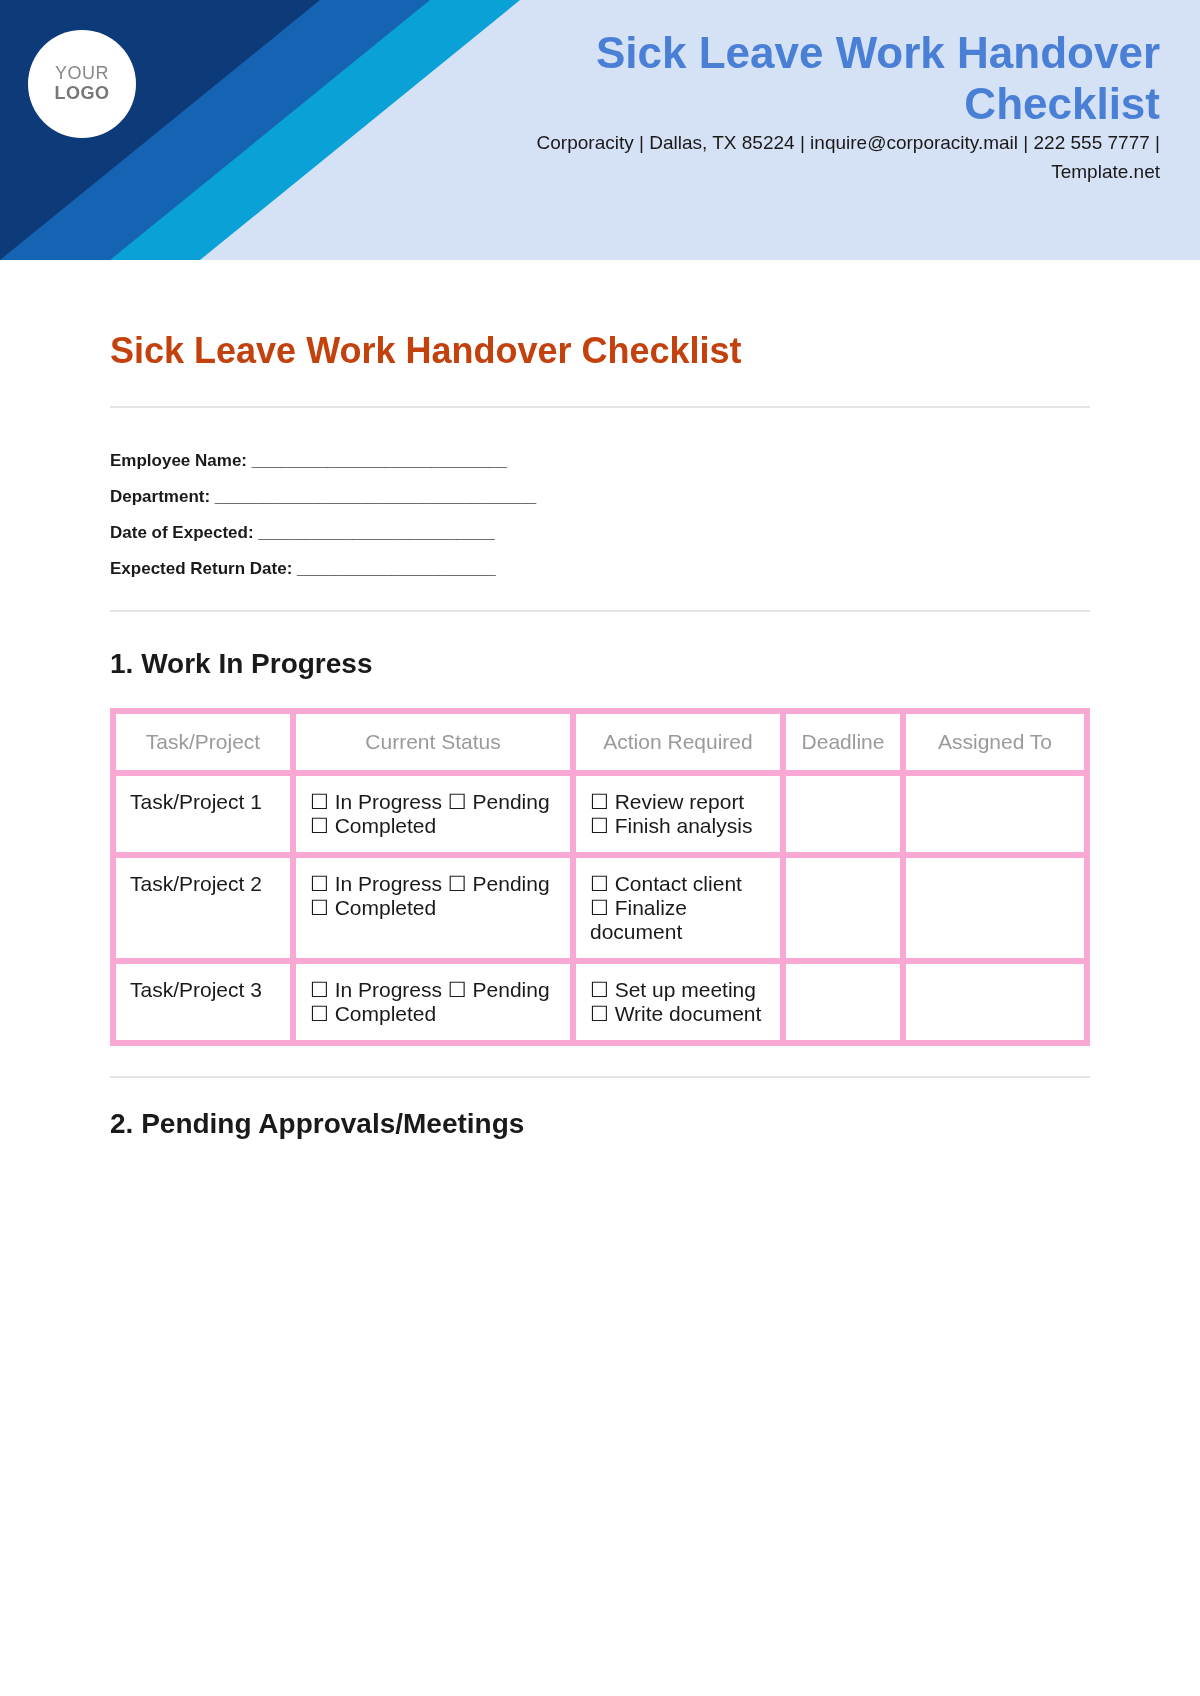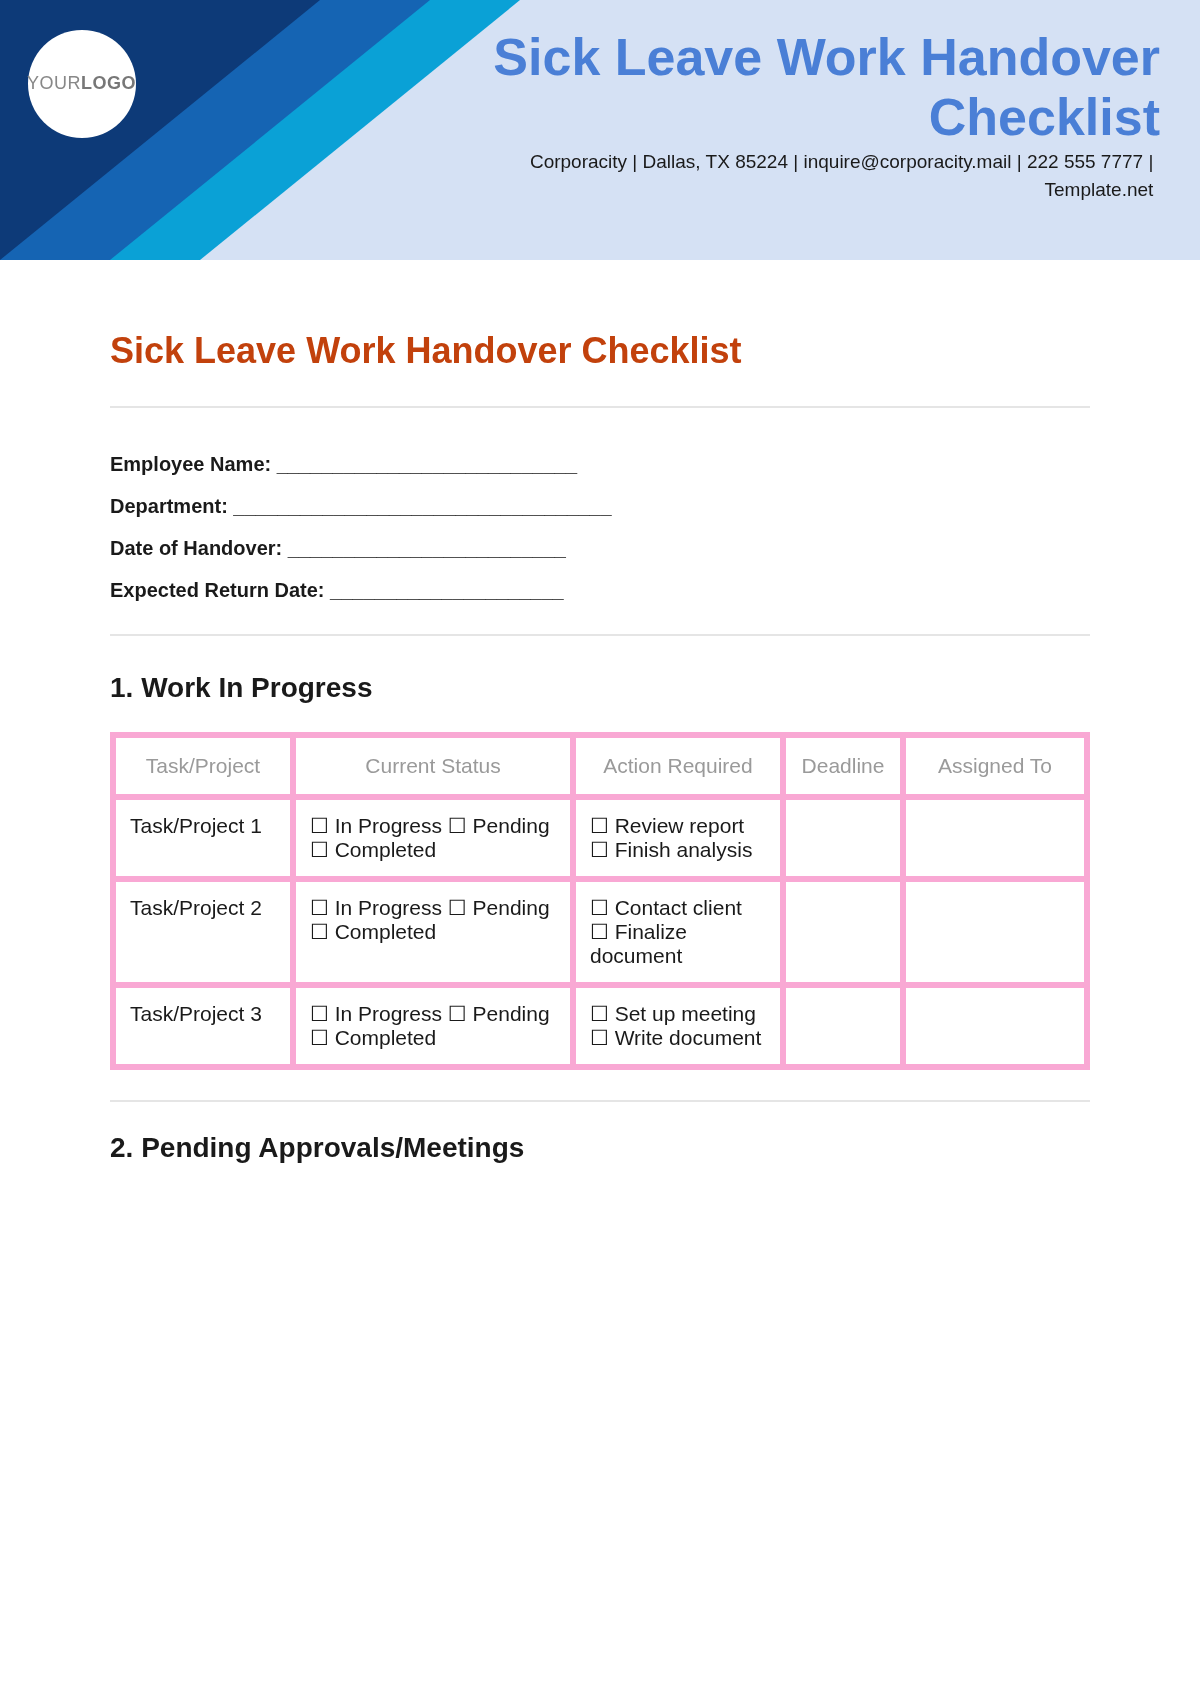--- a/index.html
+++ b/index.html
@@ -26,40 +26,40 @@
       top: 0; left: 0;
     }
     .logo-circle {
       position: absolute;
       left: 28px; top: 30px;
       width: 108px; height: 108px;
       background: #ffffff;
       border-radius: 50%;
       display: flex;
       align-items: center;
-      justify-content: flex-end;
-      flex-direction: row;
+      justify-content: center;
+      flex-direction: column;
       z-index: 5;
       font-size: 18px;
       line-height: 1.1;
       text-align: center;
       color: #888;
       font-weight: 400;
       letter-spacing: 0.5px;
     }
     .logo-circle .logo-big { font-weight: 700; color: #777; }
     .header-text{
       position:absolute;
       right:40px; top:28px;
       text-align:right;
       z-index:5;
     }
     .header-title{
       color:#4a7fd6;
-      font-size:52px;
+      font-size:44px;
       font-weight:800;
       line-height:1.15;
     }
     .header-sub{
       font-size:19px;
       color:#1a1a1a;
       line-height:1.5;
       max-width:660px;
     }
     .content{
@@ -70,21 +70,21 @@
       font-weight:800;
       color:#c2410c;
       margin-bottom:34px;
     }
     hr.rule{
       border:none;
       border-top:2px solid #e5e5e5;
       margin:0 0 36px 0;
     }
     .fields{
-      font-size:20px;
+      font-size:17px;
       font-weight:700;
       color:#1a1a1a;
       line-height:2.0;
       margin-bottom:24px;
     }
     .fields .line{
       margin-bottom:2px;
     }
     .section-heading{
       font-size:28px;
@@ -142,21 +142,21 @@
   </div>
 </div>
 
 <div class="content">
   <div class="doc-title">Sick Leave Work Handover Checklist</div>
   <hr class="rule">
 
   <div class="fields">
     <div class="line">Employee Name: ___________________________</div>
     <div class="line">Department: __________________________________</div>
-    <div class="line">Date of Handover: _________________________</div>
+    <div class="line">Date of Expected: _________________________</div>
     <div class="line">Expected Return Date: _____________________</div>
   </div>
 
   <hr class="rule">
 
   <div class="section-heading">1. Work In Progress</div>
 
   <table class="doc-table">
     <thead>
       <tr>

